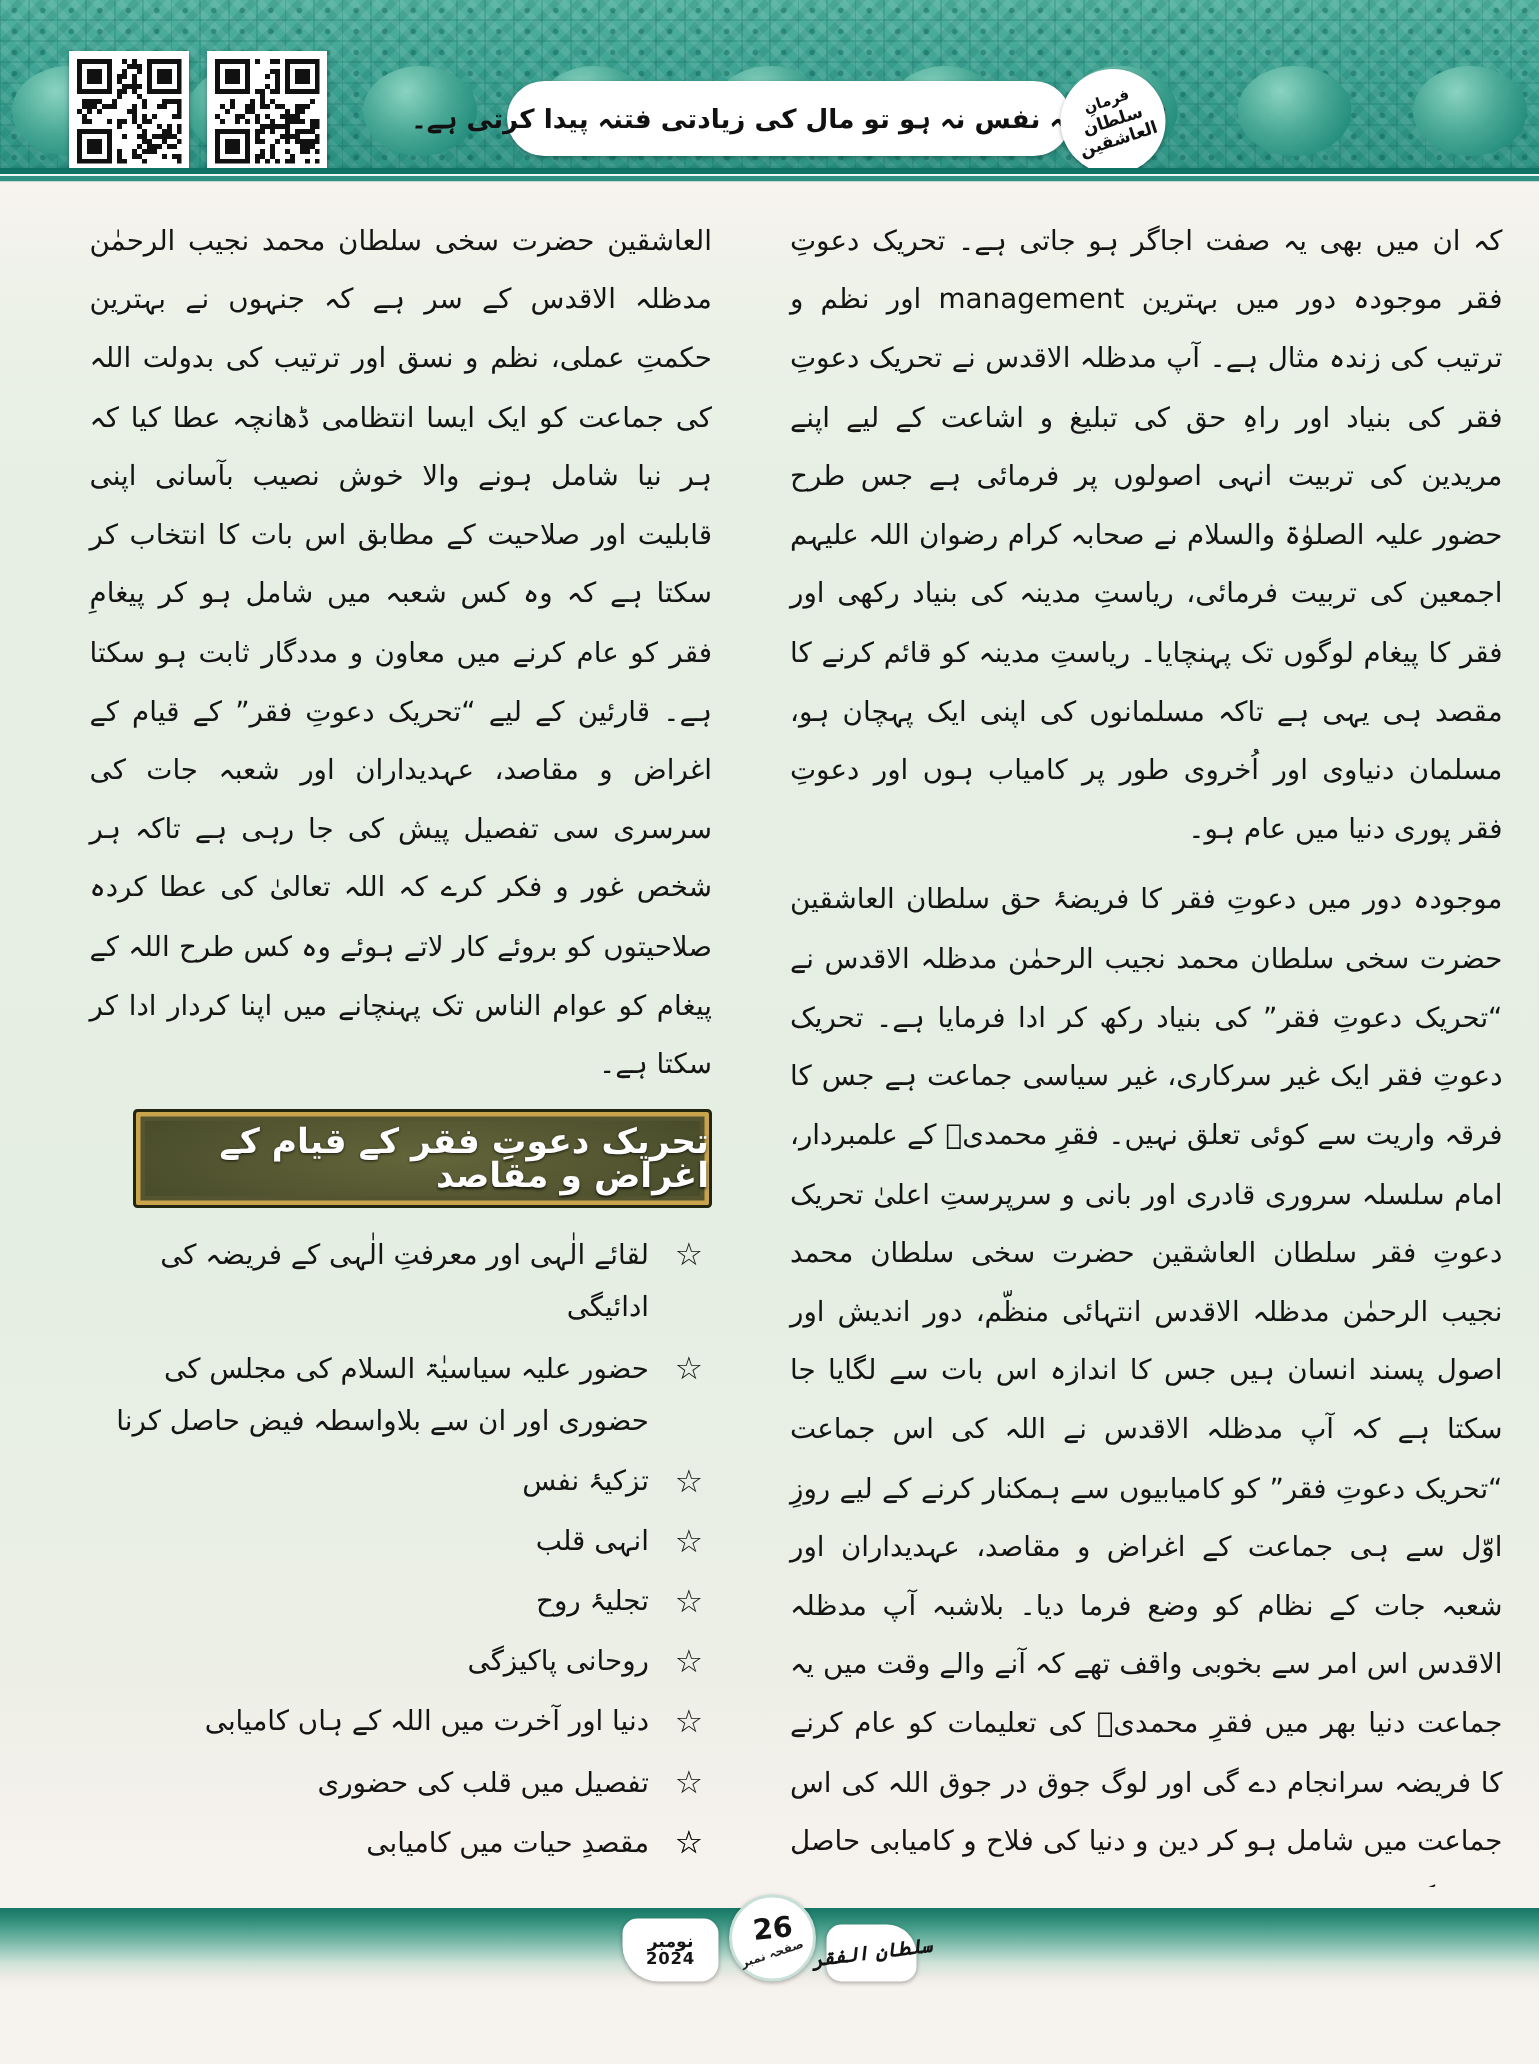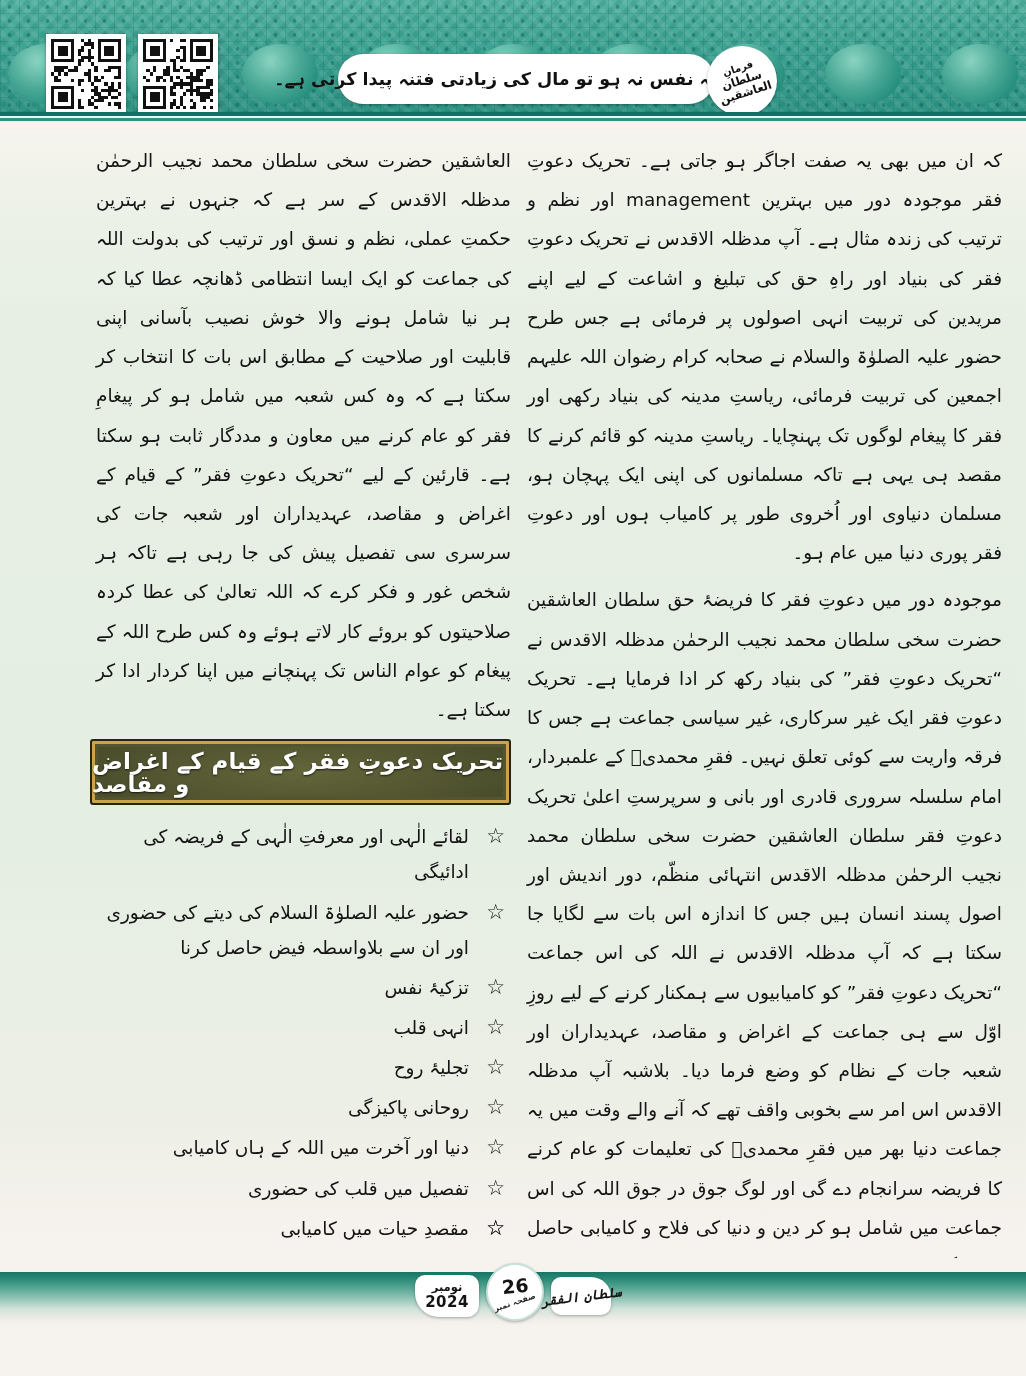--- a/index.html
+++ b/index.html
@@ -61,28 +61,28 @@
   }
 
   
   .content{
     position:absolute;top:121px;left:0;right:0;height:1137px;overflow:hidden;
     background:linear-gradient(180deg,#f7f3ee 0px,#eef2e9 70px,#e7efe4 190px,#e5eee2 720px,#ecefe6 980px,#f5f1ec 1100px,#f6f2ed 100%);
     display:flex;flex-direction:row;gap:16px;
     padding:20px 24px 0 97px;box-sizing:border-box;
     direction:rtl;
   }
-  .col{font-size:18.5px;line-height:2.12;text-align:justify;}
+  .col{font-size:18.5px;line-height:2.12;text-align:justify;margin-left:36px;}
   .col p{margin:0 0 8px 0;}
   .col-first{width:475px;flex:0 0 475px;}
   .col-second{width:415px;flex:0 0 415px;}
 
   .banner{
-    width:421px;box-sizing:border-box;display:flex;align-items:center;justify-content:center;
-    color:#ffffff;text-align:left;
+    width:386px;box-sizing:border-box;display:flex;align-items:center;justify-content:center;
+    color:#ffffff;text-align:right;
     font-family:"DejaVu Serif","DejaVu Sans",serif;font-weight:bold;
     text-shadow:0 1px 2px rgba(0,0,0,.7);
   }
   .banner-olive{
     height:66px;margin:10px 0 14px 0;border-radius:3px;
     background:radial-gradient(120% 170% at 50% 50%, #63653a 0%, #4a4d2b 45%, #2f321a 100%);
     border:2px solid #22250f;
     box-shadow:inset 0 0 0 3px #c9a44c, inset 0 0 0 6px #555430;
     font-size:23px;line-height:1;
   }
@@ -97,29 +97,29 @@
   }
 
   
   .footer{position:absolute;left:0;right:0;top:1258px;height:118px;}
   .band{
     position:absolute;left:0;right:0;top:14px;height:54px;
     background:linear-gradient(180deg,#167565 0%,#2a8875 12%,#4ba08d 26%,#8dc3b4 48%,#cfe2d9 68%,#f1ede7 88%,#f6f2ed 100%);
   }
   .footer-items{
     position:absolute;top:0;left:0;right:0;
-    display:flex;justify-content:center;align-items:center;gap:7px;
+    display:flex;justify-content:center;align-items:flex-end;gap:7px;
   }
   .badge{background:#fff;box-shadow:0 1px 3px rgba(0,0,0,.3);}
   .month-badge{
     margin-top:13px;width:64px;height:42px;border-radius:10px 10px 12px 24px;
     display:flex;flex-direction:column;align-items:center;justify-content:center;direction:rtl;
   }
   .month-label{font-size:11.5px;font-weight:bold;line-height:1.1;}
-  .year-label{font-size:15px;font-weight:bold;line-height:1.1;letter-spacing:.5px;}
+  .year-label{font-size:11px;font-weight:bold;line-height:1.1;letter-spacing:.5px;}
   .page-circle{
     margin-top:5px;width:58px;height:58px;border-radius:50%;
     border:2px solid #c9e0d8;box-sizing:border-box;
     display:flex;flex-direction:column;align-items:center;justify-content:center;
   }
   .page-number{font-size:19px;font-weight:bold;transform:rotate(-6deg);line-height:1;}
   .page-number-label{
     font-size:8px;transform:rotate(-18deg);margin-top:1px;direction:rtl;color:#222;
     font-family:"DejaVu Serif","DejaVu Sans",serif;font-weight:bold;
   }
@@ -597,21 +597,21 @@
         <span>تحریک دعوتِ فقر کے قیام کے اغراض و مقاصد</span>
       </div>
 
       <ul class="objectives">
         <li>
           <span class="star">☆</span>
           <span>لقائے الٰہی اور معرفتِ الٰہی کے فریضہ کی ادائیگی</span>
         </li>
         <li>
           <span class="star">☆</span>
-          <span>حضور علیہ الصلوٰۃ السلام کی دیتے کی حضوری اور ان سے بلاواسطہ فیض حاصل کرنا</span>
+          <span>حضور علیہ سیاسیٰۃ السلام کی مجلس کی حضوری اور ان سے بلاواسطہ فیض حاصل کرنا</span>
         </li>
         <li>
           <span class="star">☆</span>
           <span>تزکیۂ نفس</span>
         </li>
         <li>
           <span class="star">☆</span>
           <span>انہی قلب</span>
         </li>
         <li>

